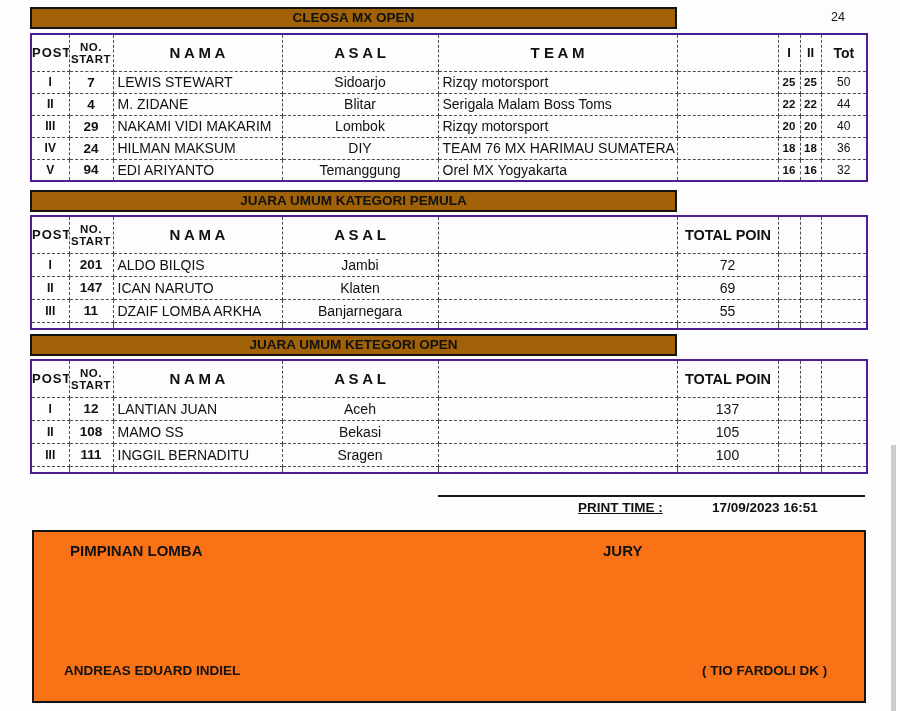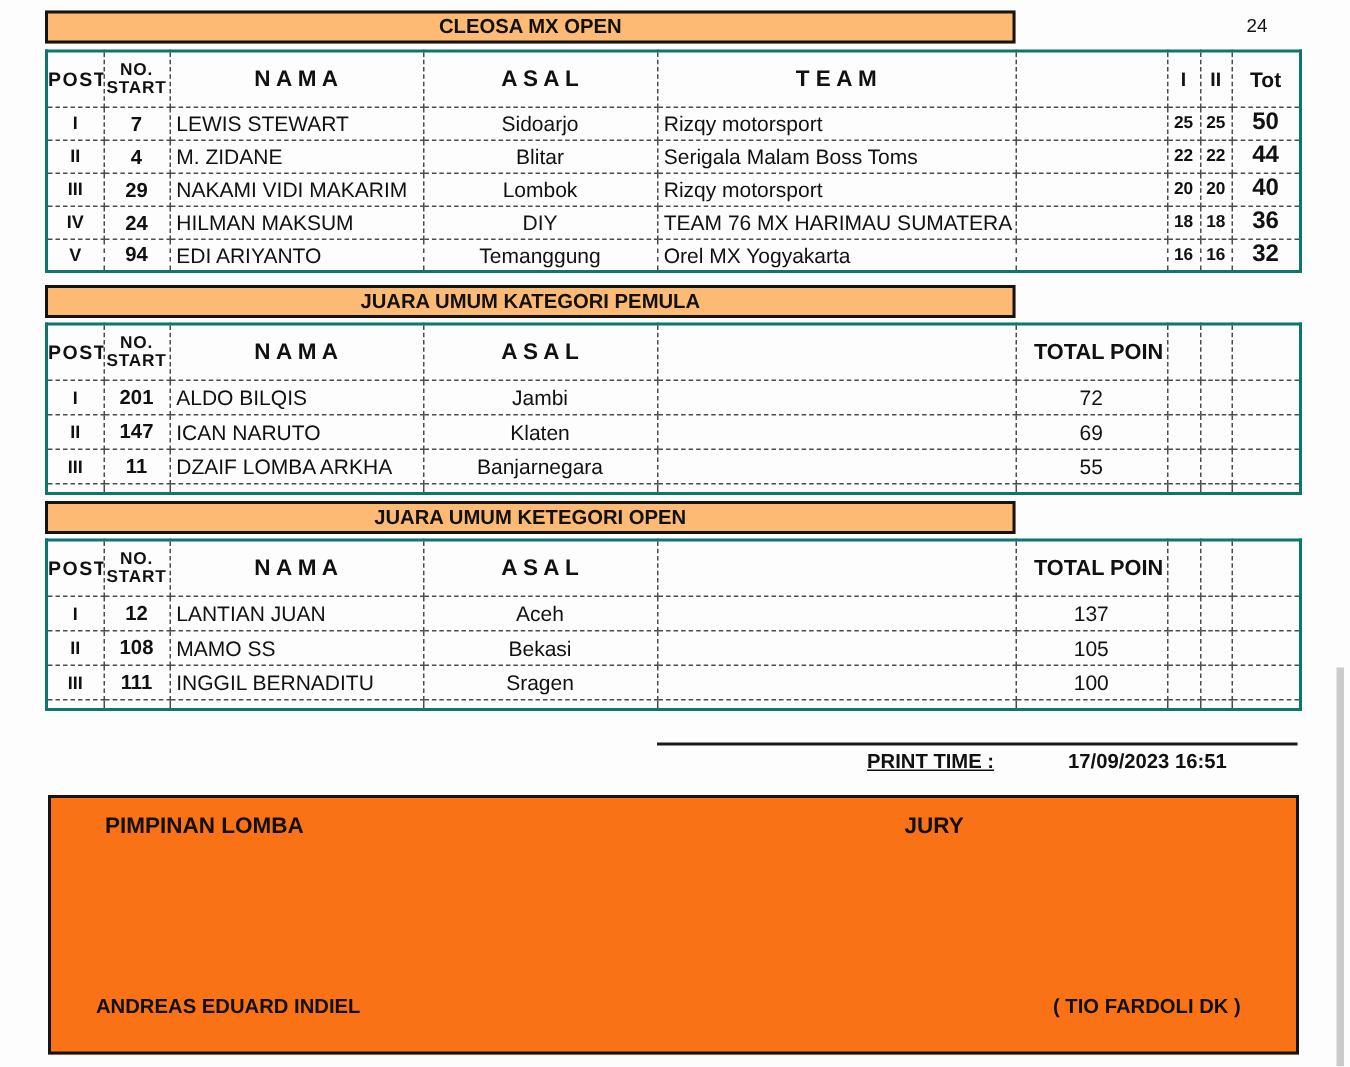--- a/index.html
+++ b/index.html
@@ -10,63 +10,63 @@
     color:#111;
     position:relative;
     overflow:hidden;
   }
   .abs { position:absolute; }
 
   
   .title-bar {
     left:30px; width:647px; height:22px;
     border:2px solid #141414;
-    background:#fdba74;
+    background:#a16207;
     text-align:center;
     font-weight:bold; font-size:13.5px; line-height:18px;
     overflow:hidden;
   }
 
   .page-number { left:831px; top:10px; font-size:12.5px; }
 
   
   table {
     border-collapse:collapse;
     table-layout:fixed;
     width:836px;
     background:#fdfdfd;
-    border:2px solid #0f766e;
+    border:2px solid #4c1d95;
   }
   td, th {
     border:1px dashed #4c4c4c;
     overflow:hidden;
     white-space:nowrap;
     padding:0 2px;
     vertical-align:middle;
   }
   thead tr { height:37px; }
   thead th { font-weight:bold; text-align:center; }
   .race tbody tr { height:22px; }
   .summary tbody tr { height:23px; }
   tbody tr.thin { height:7px; }
 
   th.h-pos   { font-size:13px; letter-spacing:1px; padding:0; }
   th.h-no    { font-size:11.5px; line-height:12px; letter-spacing:0.5px; padding:0; }
   th.h-wide  { font-size:15px; }
-  th.h-total { font-size:14.5px; text-align:right; padding-left:3px; }
+  th.h-total { font-size:14.5px; text-align:center; padding-left:3px; }
   th.h-moto  { font-size:13px; }
   th.h-tot   { font-size:14px; }
 
   td.c-pos  { text-align:center; font-weight:bold; font-size:12px; }
   td.c-no   { text-align:center; font-weight:bold; font-size:13.5px; }
   td.c-nama { text-align:left; font-size:14px; padding-left:4px; }
   td.c-asal { text-align:center; font-size:14px; }
   td.c-team { text-align:left; font-size:14px; padding-left:4px; }
   td.c-m    { text-align:center; font-weight:bold; font-size:11.5px; padding:0; }
-  td.c-tot  { text-align:center; font-weight:bold; font-size:16px; }
+  td.c-tot  { text-align:center; font-weight:normal; font-size:12px; }
   td.c-total{ text-align:center; font-size:14px; }
 
   
   .print-rule { left:438px; top:495px; width:427px; border-top:2px solid #1a1a1a; height:0; }
   .print-row  { left:440px; top:500px; width:426px; height:18px; }
   .print-label { position:absolute; left:138px; top:0; font-weight:bold; font-size:13.5px;text-decoration:underline; }
   .print-value { position:absolute; left:272px; top:0; font-weight:bold; font-size:13.5px; }
 
   
   .sign-box {

